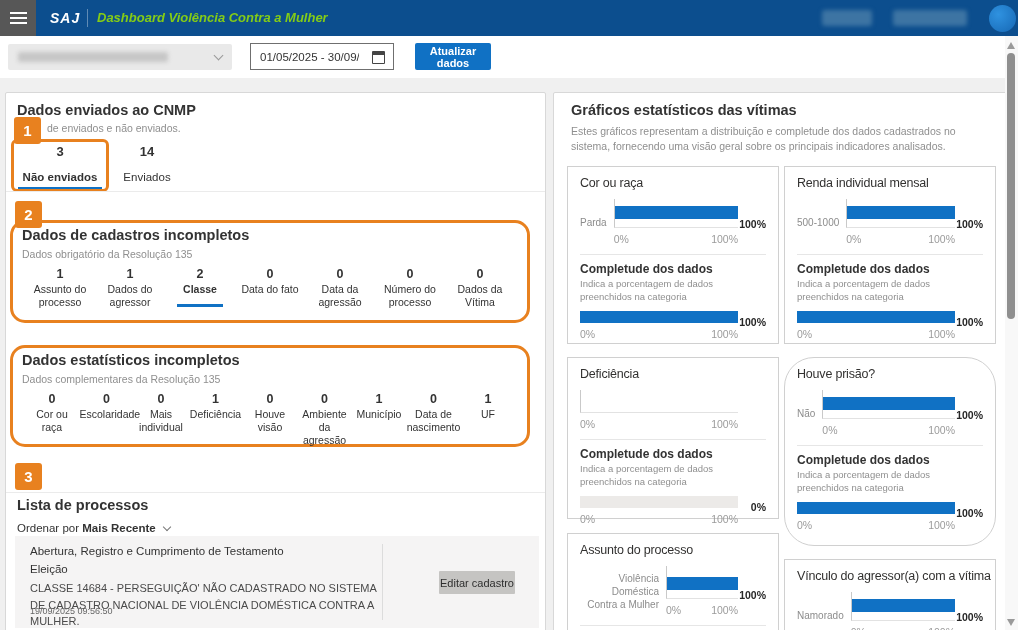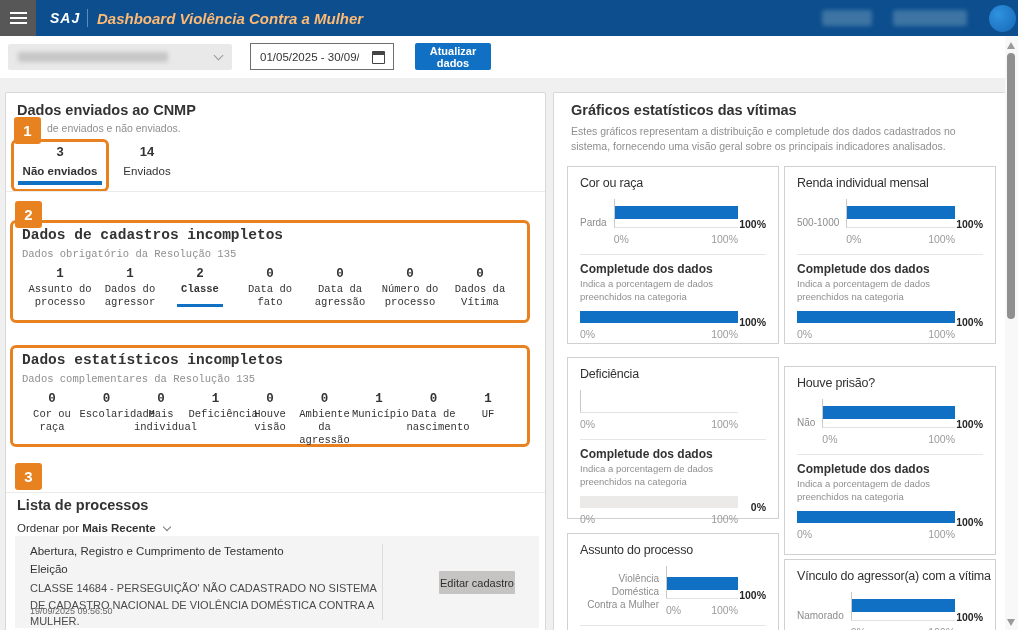--- a/index.html
+++ b/index.html
@@ -16,21 +16,21 @@
   body{font-family:"Liberation Sans","DejaVu Sans",sans-serif;color:var(--txt);}
   .stage{position:relative;width:1018px;height:630px;overflow:hidden;background:#fff;}
 
   
   .topbar{position:absolute;left:0;top:0;width:1018px;height:36px;background:var(--header-blue);font-style:italic;}
   .menu-btn{position:absolute;left:0;top:0;width:36px;height:36px;background:#575757;cursor:pointer;}
   .menu-btn .bar{position:absolute;left:10px;width:17px;height:2px;background:#fff;}
   .menu-btn .b1{top:12px}.menu-btn .b2{top:17px}.menu-btn .b3{top:22px}
   .app-logo{position:absolute;left:50px;top:10px;color:#fff;font-size:14px;font-weight:700;letter-spacing:1px;}
   .logo-sep{position:absolute;left:87px;top:9px;width:1px;height:18px;background:rgba(255,255,255,.35);}
-  .page-title{position:absolute;left:97px;top:10px;color:#fdba74;font-size:15px;font-weight:700;}
+  .page-title{position:absolute;left:97px;top:10px;color:#84cc16;font-size:13px;font-weight:700;}
   .redact-pill{position:absolute;top:10px;height:16px;border-radius:3px;background:#3d74a3;filter:blur(2px);}
   .pill1{left:822px;width:50px;}
   .pill2{left:893px;width:74px;}
   .avatar{position:absolute;left:989px;top:5px;width:27px;height:27px;border-radius:50%;
           background:radial-gradient(circle at 35% 35%,#2f92e0,#1668b5);}
 
   
   .filterbar{position:absolute;left:0;top:36px;width:1018px;height:42px;background:#fff;}
   .unit-select{position:absolute;left:8px;top:8px;width:224px;height:26px;background:#e9e9e9;border-radius:2px;cursor:pointer;}
   .unit-smudge{position:absolute;left:10px;top:8px;width:150px;height:10px;background:#c6c6c6;filter:blur(2px);border-radius:2px;}
@@ -58,28 +58,28 @@
   .badge-1{left:8px;top:24px;}
   .badge-2{left:9px;top:108px;}
   .badge-3{left:9px;top:370px;}
 
   
   .cnmp-title{position:absolute;left:11px;top:9px;}
   .cnmp-sub{position:absolute;left:41px;top:29px;}
   .tab-box{position:absolute;left:5px;top:46px;width:98px;height:53px;border:3px solid var(--orange);border-radius:6px;
            display:flex;flex-direction:column;align-items:center;padding-top:3px;cursor:pointer;}
   .tab-count{font-size:13px;font-weight:700;color:#333;line-height:1.15;}
-  .tab-label{font-size:11.5px;font-weight:700;color:#333;margin-top:5px;}
+  .tab-label{font-size:11.5px;font-weight:700;color:#333;margin-top:11px;}
   .tab-underline{width:84px;height:4px;background:var(--accent);margin-top:4px;}
   .tab-plain{position:absolute;left:110px;top:52px;width:62px;text-align:center;cursor:pointer;}
   .tab-plain .tab-label{font-weight:400;}
   .hsep{position:absolute;left:0;right:0;height:1px;background:#ebebeb;}
 
   
-  .o-section{position:absolute;left:4px;width:520px;border:3px solid var(--orange);border-radius:6px;background:#fff;font-family:Liberation Mono, monospace;}
+  .o-section{position:absolute;left:4px;width:520px;border:3px solid var(--orange);border-radius:15px;background:#fff;}
   .sec2{top:127px;height:103px;}
   .sec3{top:252px;height:102px;}
   .o-section .sec-title{position:absolute;left:9px;top:4px;}
   .o-section .sec-sub{position:absolute;left:9px;top:25px;}
   .stat-row{position:absolute;left:12px;right:12px;top:44px;display:flex;justify-content:space-between;}
   .stat-item{text-align:center;cursor:pointer;}
   .sec2 .stat-item{width:72px;}
   .sec3 .stat-item{width:54px;}
   .stat-num{font-size:12.5px;font-weight:700;color:#333;}
   .stat-lbl{font-size:10.5px;color:#333;line-height:1.22;margin-top:2px;}
@@ -103,21 +103,21 @@
             font-size:11px;color:#2e2e2e;font-family:inherit;display:flex;align-items:center;justify-content:center;cursor:pointer;}
 
   
   .rp-title{position:absolute;left:17px;top:9px;}
   .rp-sub{position:absolute;left:17px;top:31px;width:426px;font-size:10.5px;color:var(--muted);line-height:1.45;}
 
   .chart-card{position:absolute;width:212px;background:#fff;border:1px solid #d0d0d0;padding:9px 12px;}
   .cc-r1c1{left:13px;top:73px;height:178px;}
   .cc-r1c2{left:230px;top:73px;height:178px;}
   .cc-r2c1{left:13px;top:264px;height:162px;}
-  .cc-r2c2{left:230px;top:273px;height:189px;}
+  .cc-r2c2{left:230px;top:264px;height:189px;border-radius:30px;}
   .cc-r3c1{left:13px;top:440px;height:170px;}
   .cc-r3c2{left:230px;top:466px;height:150px;}
   .cc-title{font-size:12.5px;color:#323130;letter-spacing:-0.2px;white-space:nowrap;}
   .plot{display:flex;margin-top:9px;}
   .cat{color:#8c8c8c;font-size:10px;text-align:right;padding-right:7px;align-self:center;line-height:1.3;max-width:86px;}
   .plot-main{flex:1;position:relative;padding-right:28px;}
   .bar-area{border-left:1px solid #c9c9c9;border-bottom:1px solid #e2e2e2;padding:7px 0 8px;}
   .bar-area.empty{padding:11px 0;}
   .bar-fill{height:13px;background:var(--accent);}
   .bar-val{position:absolute;right:0;top:19px;font-size:10.5px;font-weight:700;color:#262626;}

